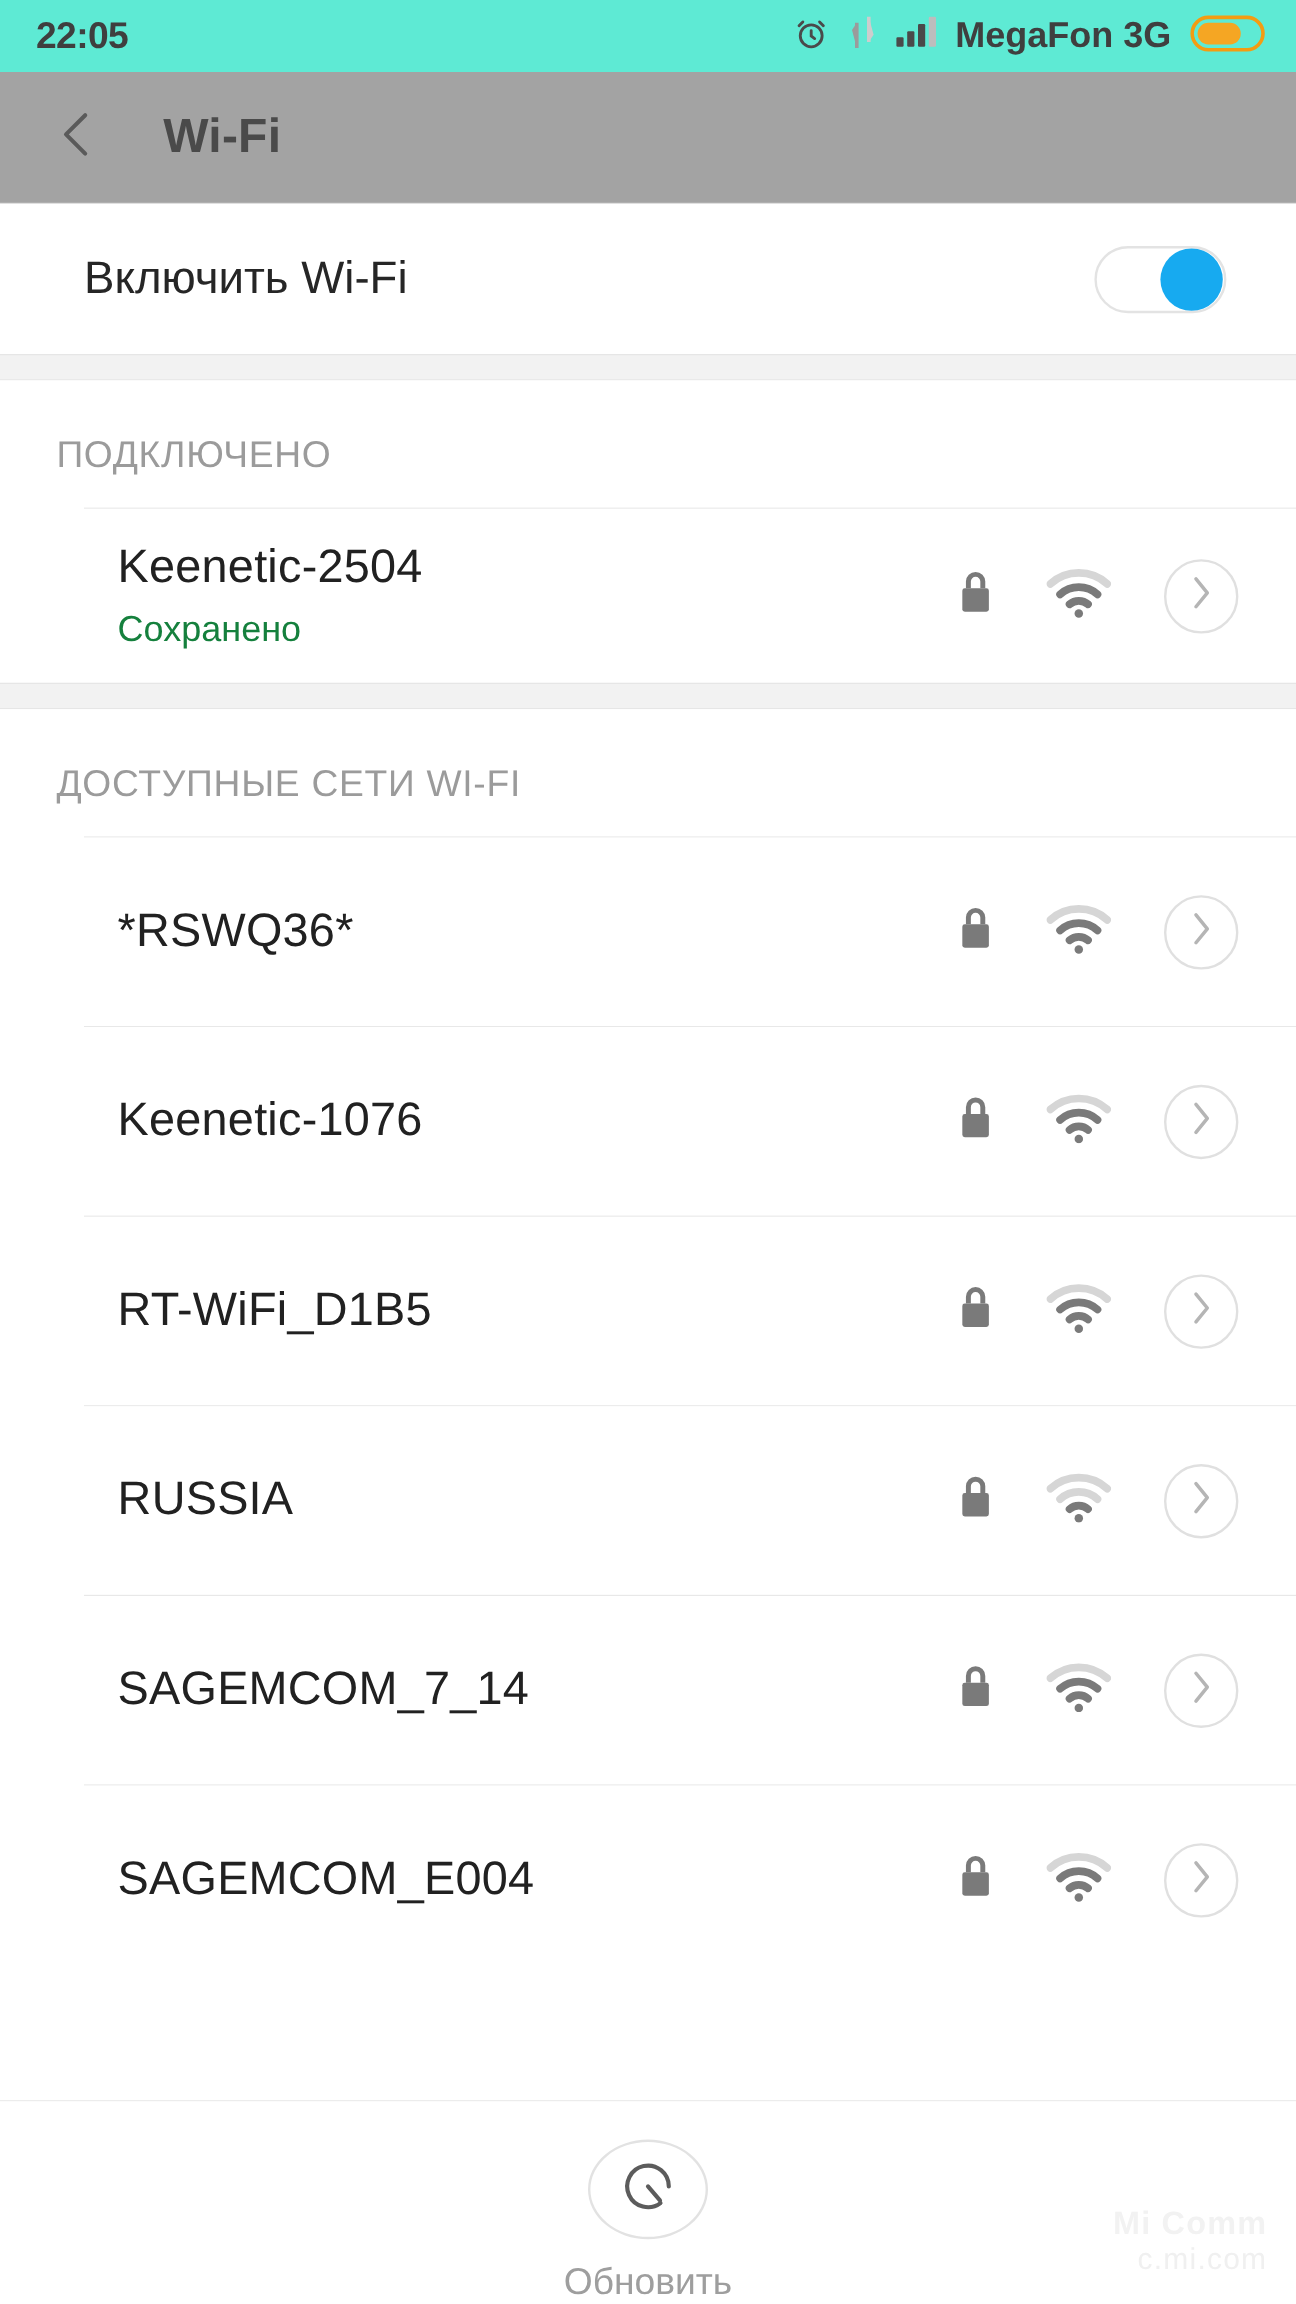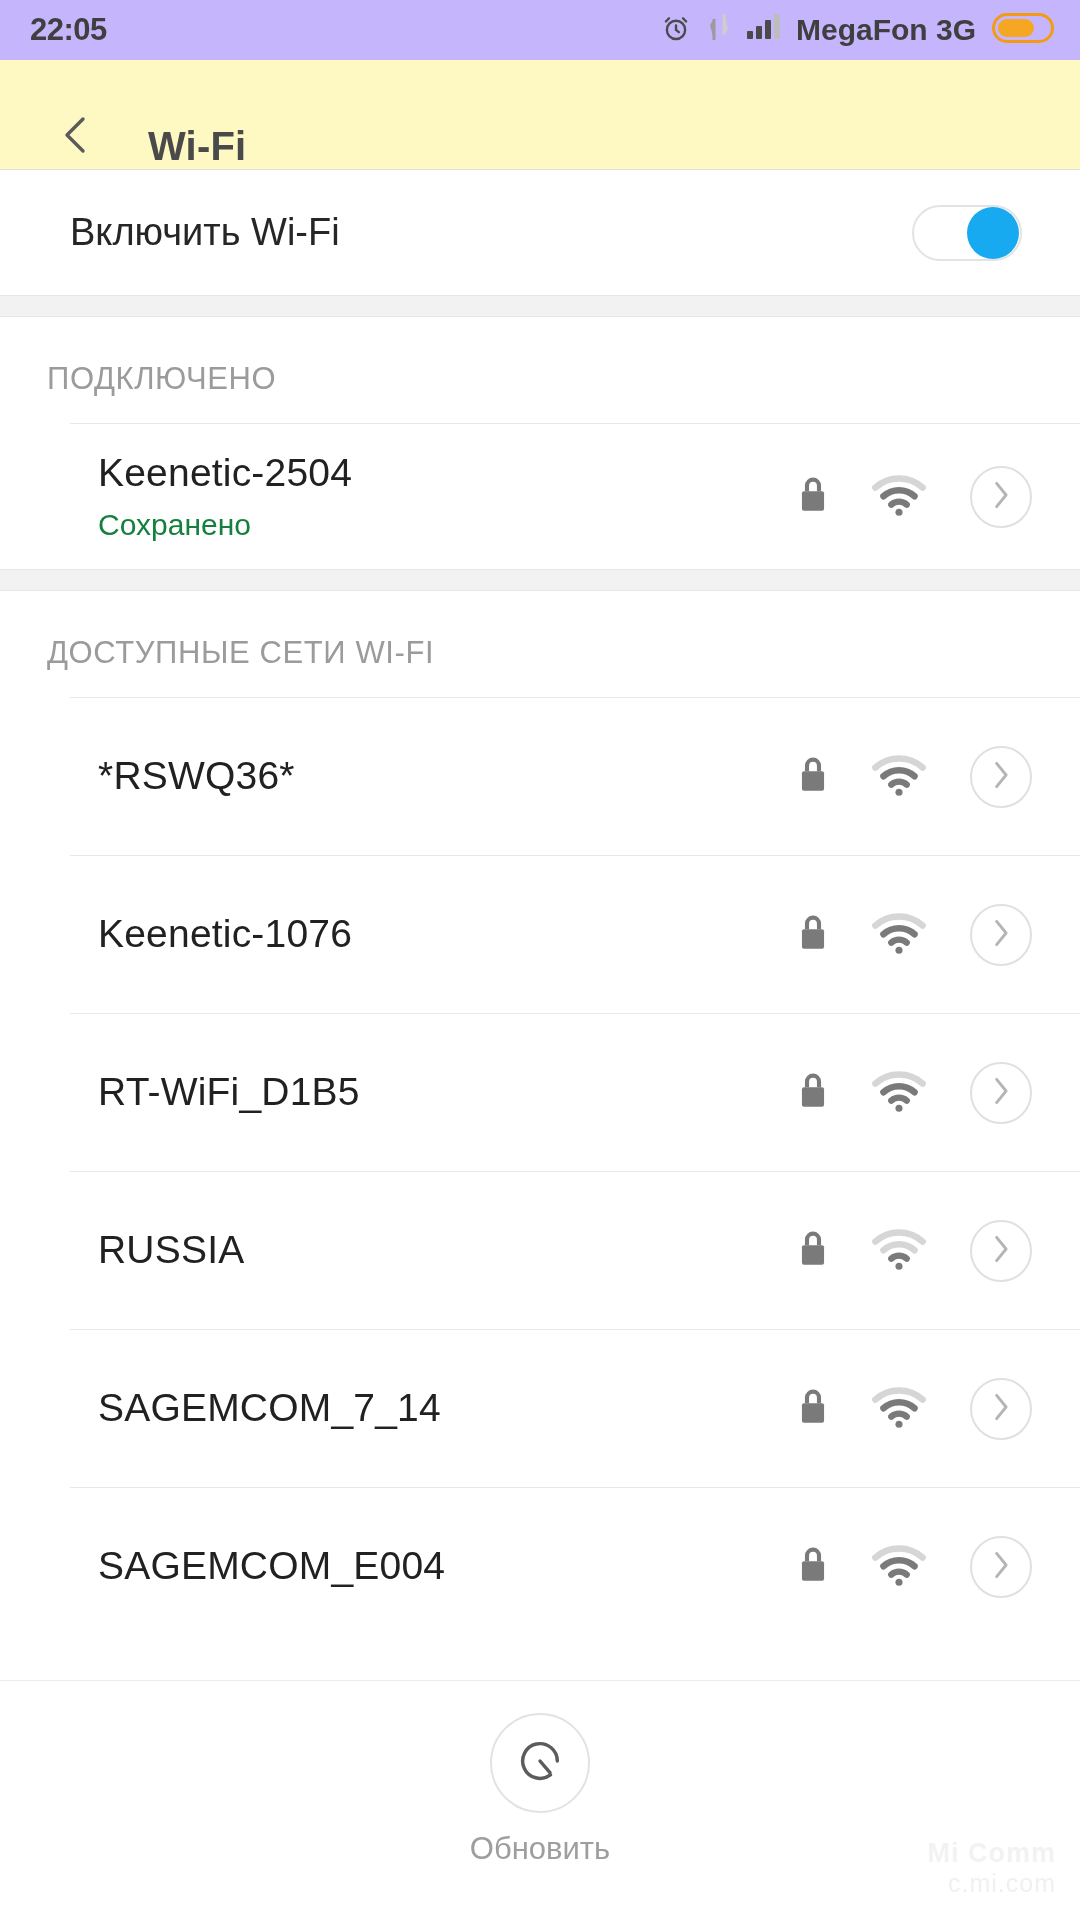--- a/index.html
+++ b/index.html
@@ -6,21 +6,21 @@
   html, body {
     width:1080px; height:1920px;
     background:#ffffff;
     font-family:"Liberation Sans", sans-serif;
     overflow:hidden;
   }
   body { position:relative; }
 
   
   .statusbar{
-    height:60px; background:#c4b5fd;
+    height:60px; background:#5eead4;
     display:flex; align-items:center;
     padding:0 26px 0 30px;
     position:relative;
     gap:12px;
   }
   .status-time{
     font-size:31px; font-weight:700; color:#3f3f3f;
     letter-spacing:-0.5px;
   }
   .status-right{
@@ -41,22 +41,22 @@
     width:62px; height:30px; border:3px solid #f39c12;
     border-radius:15px; position:relative; padding:3px;
     display:flex; align-items:center;
   }
   .battery-fill{
     height:100%; background:#f5a623; border-radius:11px;
   }
 
   
   .appbar{
-    height:110px; background:#fef9c3;
-    display:flex; align-items:flex-end; padding-left:44px;
+    height:110px; background:#a3a3a3;
+    display:flex; align-items:center; padding-left:32px;
     border-bottom:1px solid #e0e0e0;
   }
   .back-btn{
     width:64px; height:64px; display:flex;
     align-items:center; justify-content:center;
   }
   .appbar-title{
     font-size:40px; font-weight:700; color:#4a4a4a;
     margin-left:40px; letter-spacing:0.2px;
   }
@@ -119,21 +119,21 @@
   .wifi-icon{ display:block; }
   .chev-circle{
     width:62px; height:62px; border-radius:50%;
     border:2px solid #e0e0e0;
     display:flex; align-items:center; justify-content:center;
     flex:none;
   }
 
   
   .bottom-area{
-    position:absolute; left:0; right:0; bottom:0; height:240px;
+    position:absolute; left:0; right:0; bottom:0; height:170px;
     background:#ffffff; border-top:1px solid #ececec;
     display:flex; flex-direction:column; align-items:center;
     padding-top:32px;
   }
   .refresh-circle{
     width:100px; height:100px; border-radius:50%;
     border:2px solid #e2e2e2;
     display:flex; align-items:center; justify-content:center;
   }
   .refresh-label{

